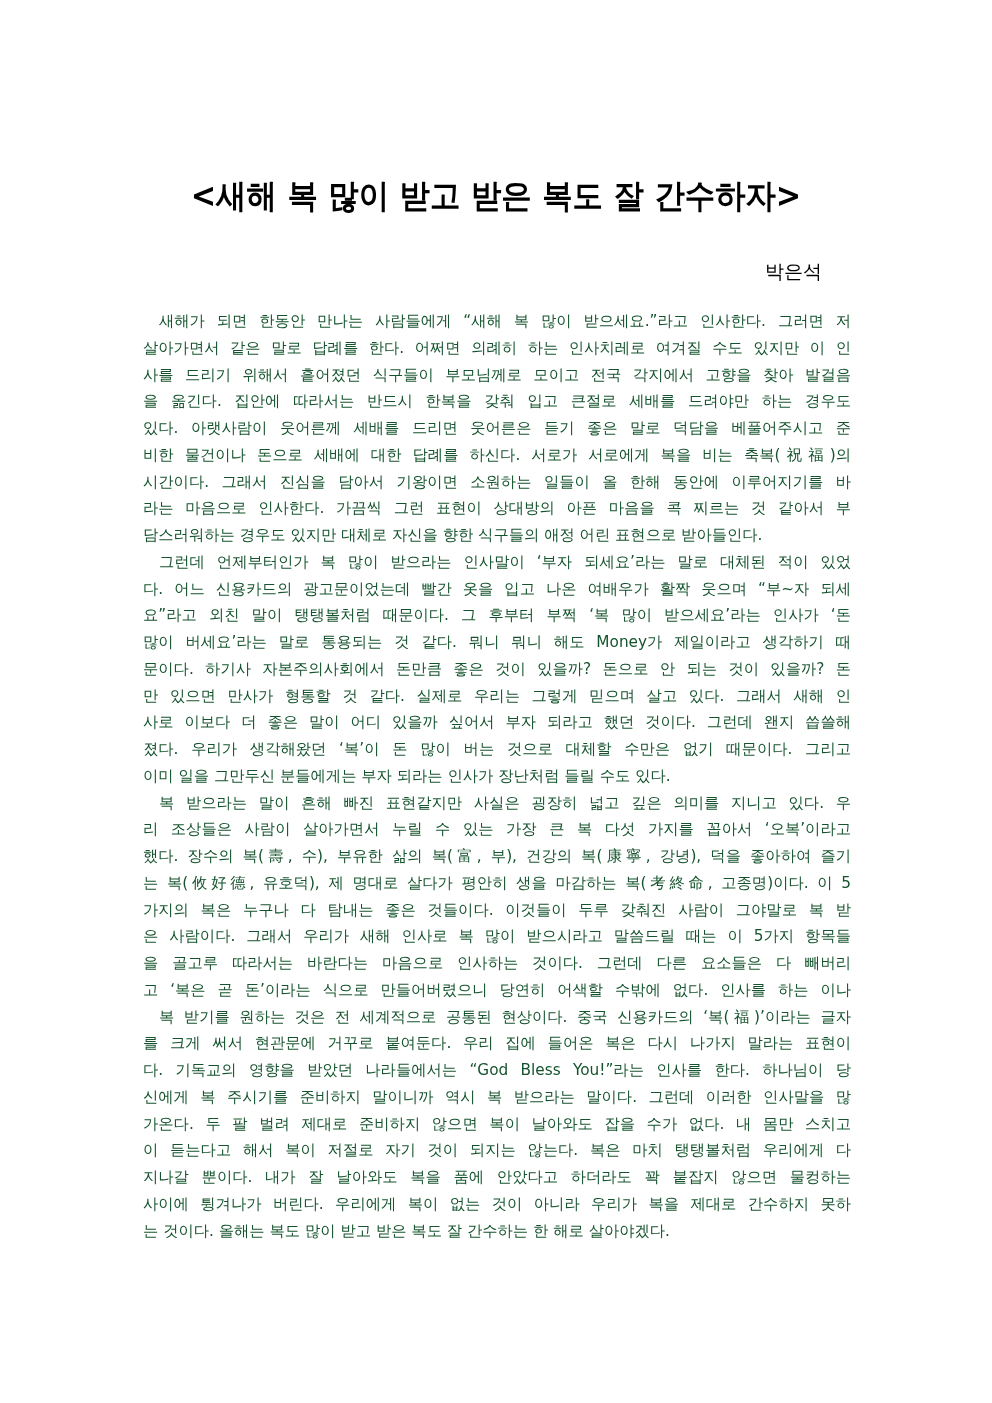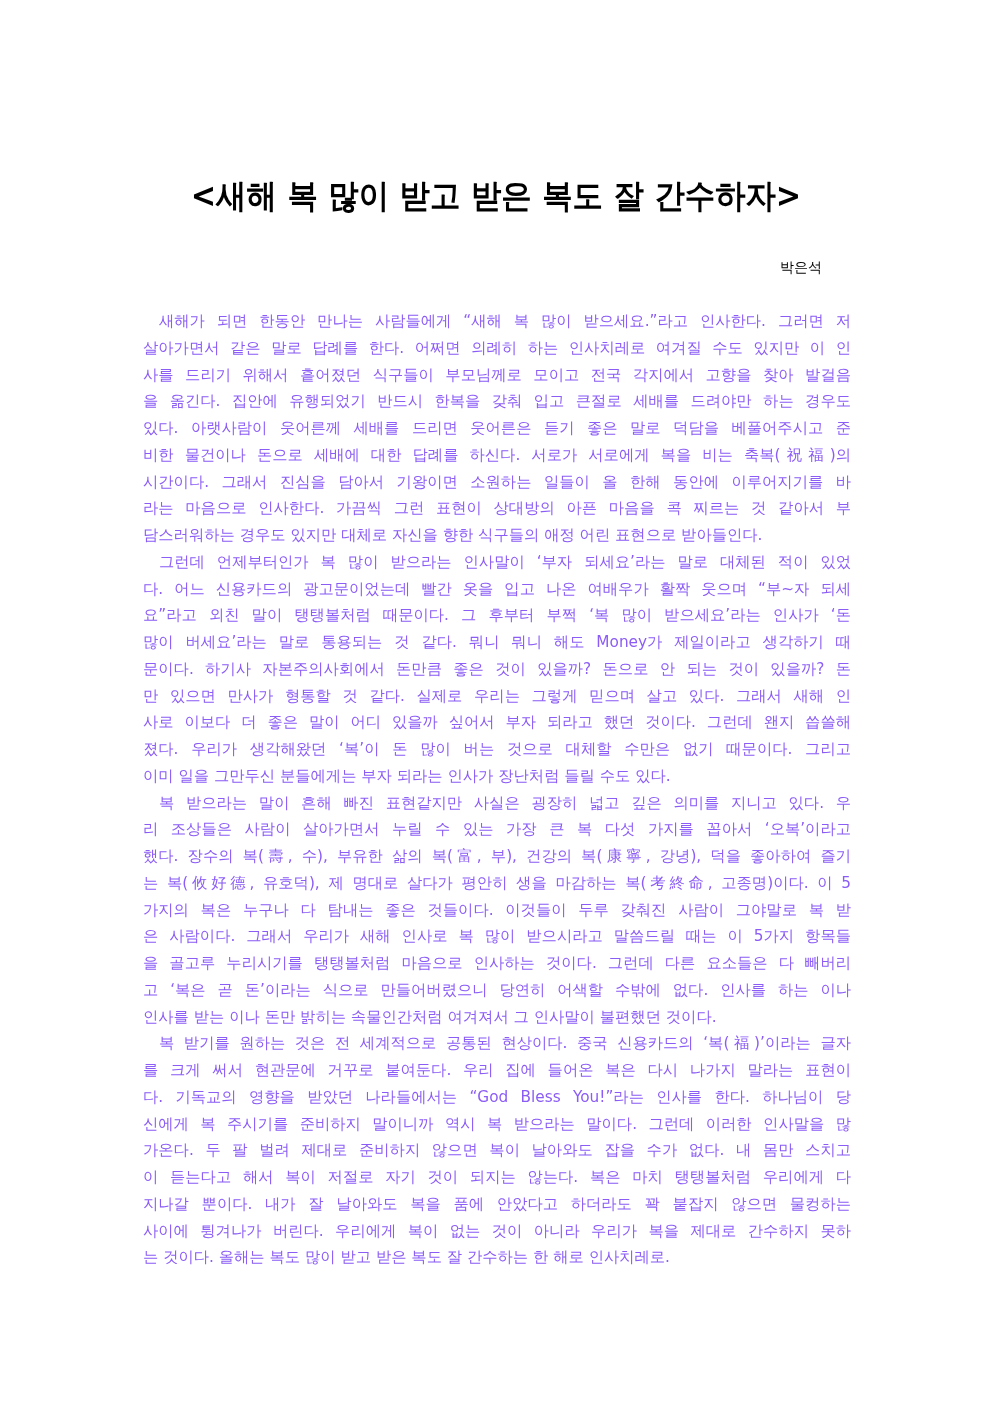--- a/index.html
+++ b/index.html
@@ -5,44 +5,44 @@
     html, body { margin: 0; padding: 0; background: #ffffff; }
     body { width: 992px; height: 1403px; position: relative; overflow: hidden; }
     .page { position: absolute; left: 0; top: 16px; width: 964px; height: 1403px; background: #fff; }
     .title {
       position: absolute; left: 0; top: 158px; width: 992px; text-align: center;
       font-family: "DejaVu Sans", sans-serif; font-weight: bold; font-size: 33px;
       color: #000; letter-spacing: 0px; transform: scaleX(0.92);
     }
     .author {
       position: absolute; right: 142px; top: 243px;
-      font-family: "DejaVu Sans", sans-serif; font-size: 14px; color: #000;
+      font-family: "DejaVu Sans", sans-serif; font-size: 19px; color: #000;
     }
     .body-text {
       position: absolute; left: 143px; top: 292px; width: 708px;
-      font-family: "DejaVu Sans", sans-serif; font-size: 15.3px; color: #8b5cf6;
+      font-family: "DejaVu Sans", sans-serif; font-size: 15.3px; color: #14532d;
       line-height: 26.75px;
     }
     .line { white-space: nowrap; display: block; text-align: justify; text-align-last: justify; height: 26.75px; }
     .line.last { text-align-last: left; }
     .line.indent { padding-left: 16px; }
   </style>
 </head>
 <body>
 
 <div class="page">
   <div class="title">&lt;새해 복 많이 받고 받은 복도 잘 간수하자&gt;</div>
   <div class="author">박은석</div>
 
   <div class="body-text">
     <div>
       <span class="line indent">새해가 되면 한동안 만나는 사람들에게 “새해 복 많이 받으세요.”라고 인사한다. 그러면 저</span>
       <span class="line">살아가면서 같은 말로 답례를 한다. 어쩌면 의례히 하는 인사치레로 여겨질 수도 있지만 이 인</span>
       <span class="line">사를 드리기 위해서 흩어졌던 식구들이 부모님께로 모이고 전국 각지에서 고향을 찾아 발걸음</span>
-      <span class="line">을 옮긴다. 집안에 유행되었기 반드시 한복을 갖춰 입고 큰절로 세배를 드려야만 하는 경우도</span>
+      <span class="line">을 옮긴다. 집안에 따라서는 반드시 한복을 갖춰 입고 큰절로 세배를 드려야만 하는 경우도</span>
       <span class="line">있다. 아랫사람이 웃어른께 세배를 드리면 웃어른은 듣기 좋은 말로 덕담을 베풀어주시고 준</span>
       <span class="line">비한 물건이나 돈으로 세배에 대한 답례를 하신다. 서로가 서로에게 복을 비는 축복(祝福)의</span>
       <span class="line">시간이다. 그래서 진심을 담아서 기왕이면 소원하는 일들이 올 한해 동안에 이루어지기를 바</span>
       <span class="line">라는 마음으로 인사한다. 가끔씩 그런 표현이 상대방의 아픈 마음을 콕 찌르는 것 같아서 부</span>
       <span class="line last">담스러워하는 경우도 있지만 대체로 자신을 향한 식구들의 애정 어린 표현으로 받아들인다.</span>
     </div>
     <div>
       <span class="line indent">그런데 언제부터인가 복 많이 받으라는 인사말이 ‘부자 되세요’라는 말로 대체된 적이 있었</span>
       <span class="line">다. 어느 신용카드의 광고문이었는데 빨간 옷을 입고 나온 여배우가 활짝 웃으며 “부~자 되세</span>
       <span class="line">요”라고 외친 말이 탱탱볼처럼 때문이다. 그 후부터 부쩍 ‘복 많이 받으세요’라는 인사가 ‘돈</span>
@@ -53,29 +53,28 @@
       <span class="line">졌다. 우리가 생각해왔던 ‘복’이 돈 많이 버는 것으로 대체할 수만은 없기 때문이다. 그리고</span>
       <span class="line last">이미 일을 그만두신 분들에게는 부자 되라는 인사가 장난처럼 들릴 수도 있다.</span>
     </div>
     <div>
       <span class="line indent">복 받으라는 말이 흔해 빠진 표현같지만 사실은 굉장히 넓고 깊은 의미를 지니고 있다. 우</span>
       <span class="line">리 조상들은 사람이 살아가면서 누릴 수 있는 가장 큰 복 다섯 가지를 꼽아서 ‘오복’이라고</span>
       <span class="line">했다. 장수의 복(壽, 수), 부유한 삶의 복(富, 부), 건강의 복(康寧, 강녕), 덕을 좋아하여 즐기</span>
       <span class="line">는 복(攸好德, 유호덕), 제 명대로 살다가 평안히 생을 마감하는 복(考終命, 고종명)이다. 이 5</span>
       <span class="line">가지의 복은 누구나 다 탐내는 좋은 것들이다. 이것들이 두루 갖춰진 사람이 그야말로 복 받</span>
       <span class="line">은 사람이다. 그래서 우리가 새해 인사로 복 많이 받으시라고 말씀드릴 때는 이 5가지 항목들</span>
-      <span class="line">을 골고루 누리시기를 탱탱볼처럼 마음으로 인사하는 것이다. 그런데 다른 요소들은 다 빼버리</span>
+      <span class="line">을 골고루 따라서는 바란다는 마음으로 인사하는 것이다. 그런데 다른 요소들은 다 빼버리</span>
       <span class="line">고 ‘복은 곧 돈’이라는 식으로 만들어버렸으니 당연히 어색할 수밖에 없다. 인사를 하는 이나</span>
-      <span class="line last">인사를 받는 이나 돈만 밝히는 속물인간처럼 여겨져서 그 인사말이 불편했던 것이다.</span>
     </div>
     <div>
       <span class="line indent">복 받기를 원하는 것은 전 세계적으로 공통된 현상이다. 중국 신용카드의 ‘복(福)’이라는 글자</span>
       <span class="line">를 크게 써서 현관문에 거꾸로 붙여둔다. 우리 집에 들어온 복은 다시 나가지 말라는 표현이</span>
       <span class="line">다. 기독교의 영향을 받았던 나라들에서는 “God Bless You!”라는 인사를 한다. 하나님이 당</span>
       <span class="line">신에게 복 주시기를 준비하지 말이니까 역시 복 받으라는 말이다. 그런데 이러한 인사말을 많</span>
       <span class="line">가온다. 두 팔 벌려 제대로 준비하지 않으면 복이 날아와도 잡을 수가 없다. 내 몸만 스치고</span>
       <span class="line">이 듣는다고 해서 복이 저절로 자기 것이 되지는 않는다. 복은 마치 탱탱볼처럼 우리에게 다</span>
       <span class="line">지나갈 뿐이다. 내가 잘 날아와도 복을 품에 안았다고 하더라도 꽉 붙잡지 않으면 물컹하는</span>
       <span class="line">사이에 튕겨나가 버린다. 우리에게 복이 없는 것이 아니라 우리가 복을 제대로 간수하지 못하</span>
-      <span class="line last">는 것이다. 올해는 복도 많이 받고 받은 복도 잘 간수하는 한 해로 인사치레로.</span>
+      <span class="line last">는 것이다. 올해는 복도 많이 받고 받은 복도 잘 간수하는 한 해로 살아야겠다.</span>
     </div>
   </div>
 </div>
 
 </body></html>

